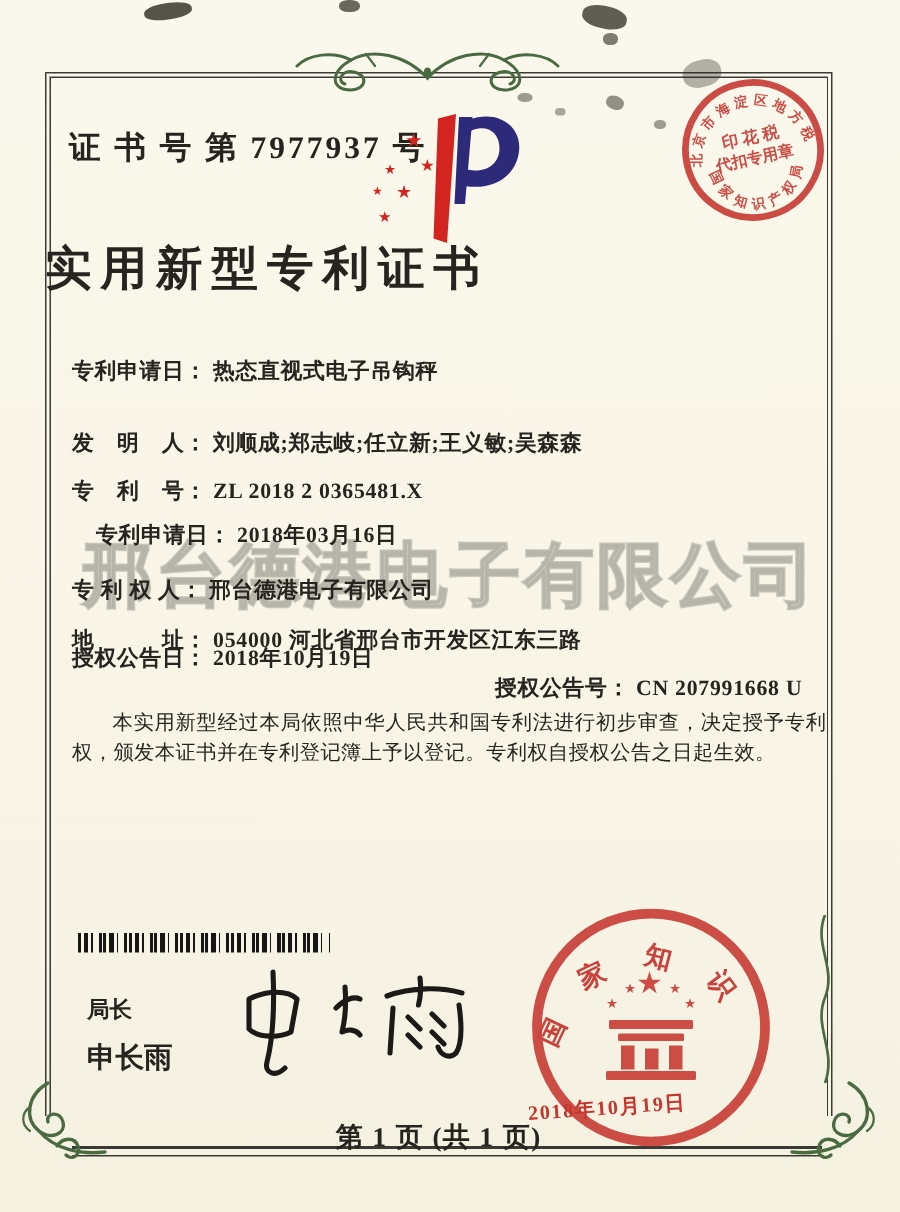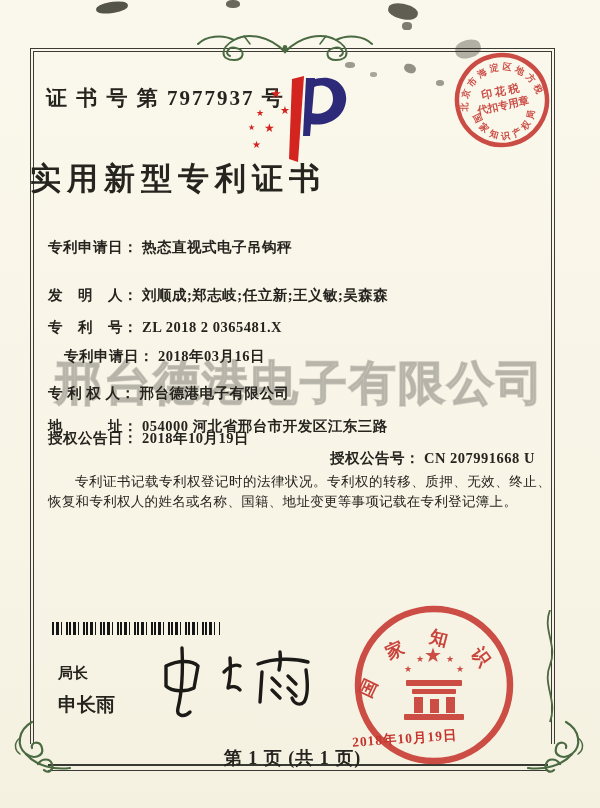--- a/index.html
+++ b/index.html
@@ -160,21 +160,21 @@
   <span class="lbl">地　　　址：</span><span>054000 河北省邢台市开发区江东三路</span>
 </div>
 <div class="abs row r-gdate">
   <span class="lbl">授权公告日：</span><span>2018年10月19日</span>
 </div>
 <div class="abs row r-gno">
   <span class="lbl">授权公告号：</span><span>CN 207991668 U</span>
 </div>
 
 <div class="abs body-text">
-  <p>专利证书记载专利权登记时的法律状况。专利权的转移、质押、无效、终止、恢复和专利权人的姓名或名称、国籍、地址变更等事项记载在专利登记簿上。</p>
+  <p>本实用新型经过本局依照中华人民共和国专利法进行初步审查，决定授予专利权，颁发本证书并在专利登记簿上予以登记。专利权自授权公告之日起生效。</p>
 </div>
 
 <div class="abs barcode"></div>
 <div class="abs director-title">局长</div>
 <div class="abs director-name">申长雨</div>
 
 <svg class="abs signature" width="190" height="88" viewBox="0 0 190 88">
   <g fill="none" stroke="#1b1a17" stroke-width="3.4" stroke-linecap="round" stroke-linejoin="round">
     <path d="M28,30 C40,24 54,24 60,30 L56,52 C48,56 34,56 28,50 Z"></path>
     <path d="M44,12 C45,34 44,56 40,72 C38,80 46,82 52,76"></path>

